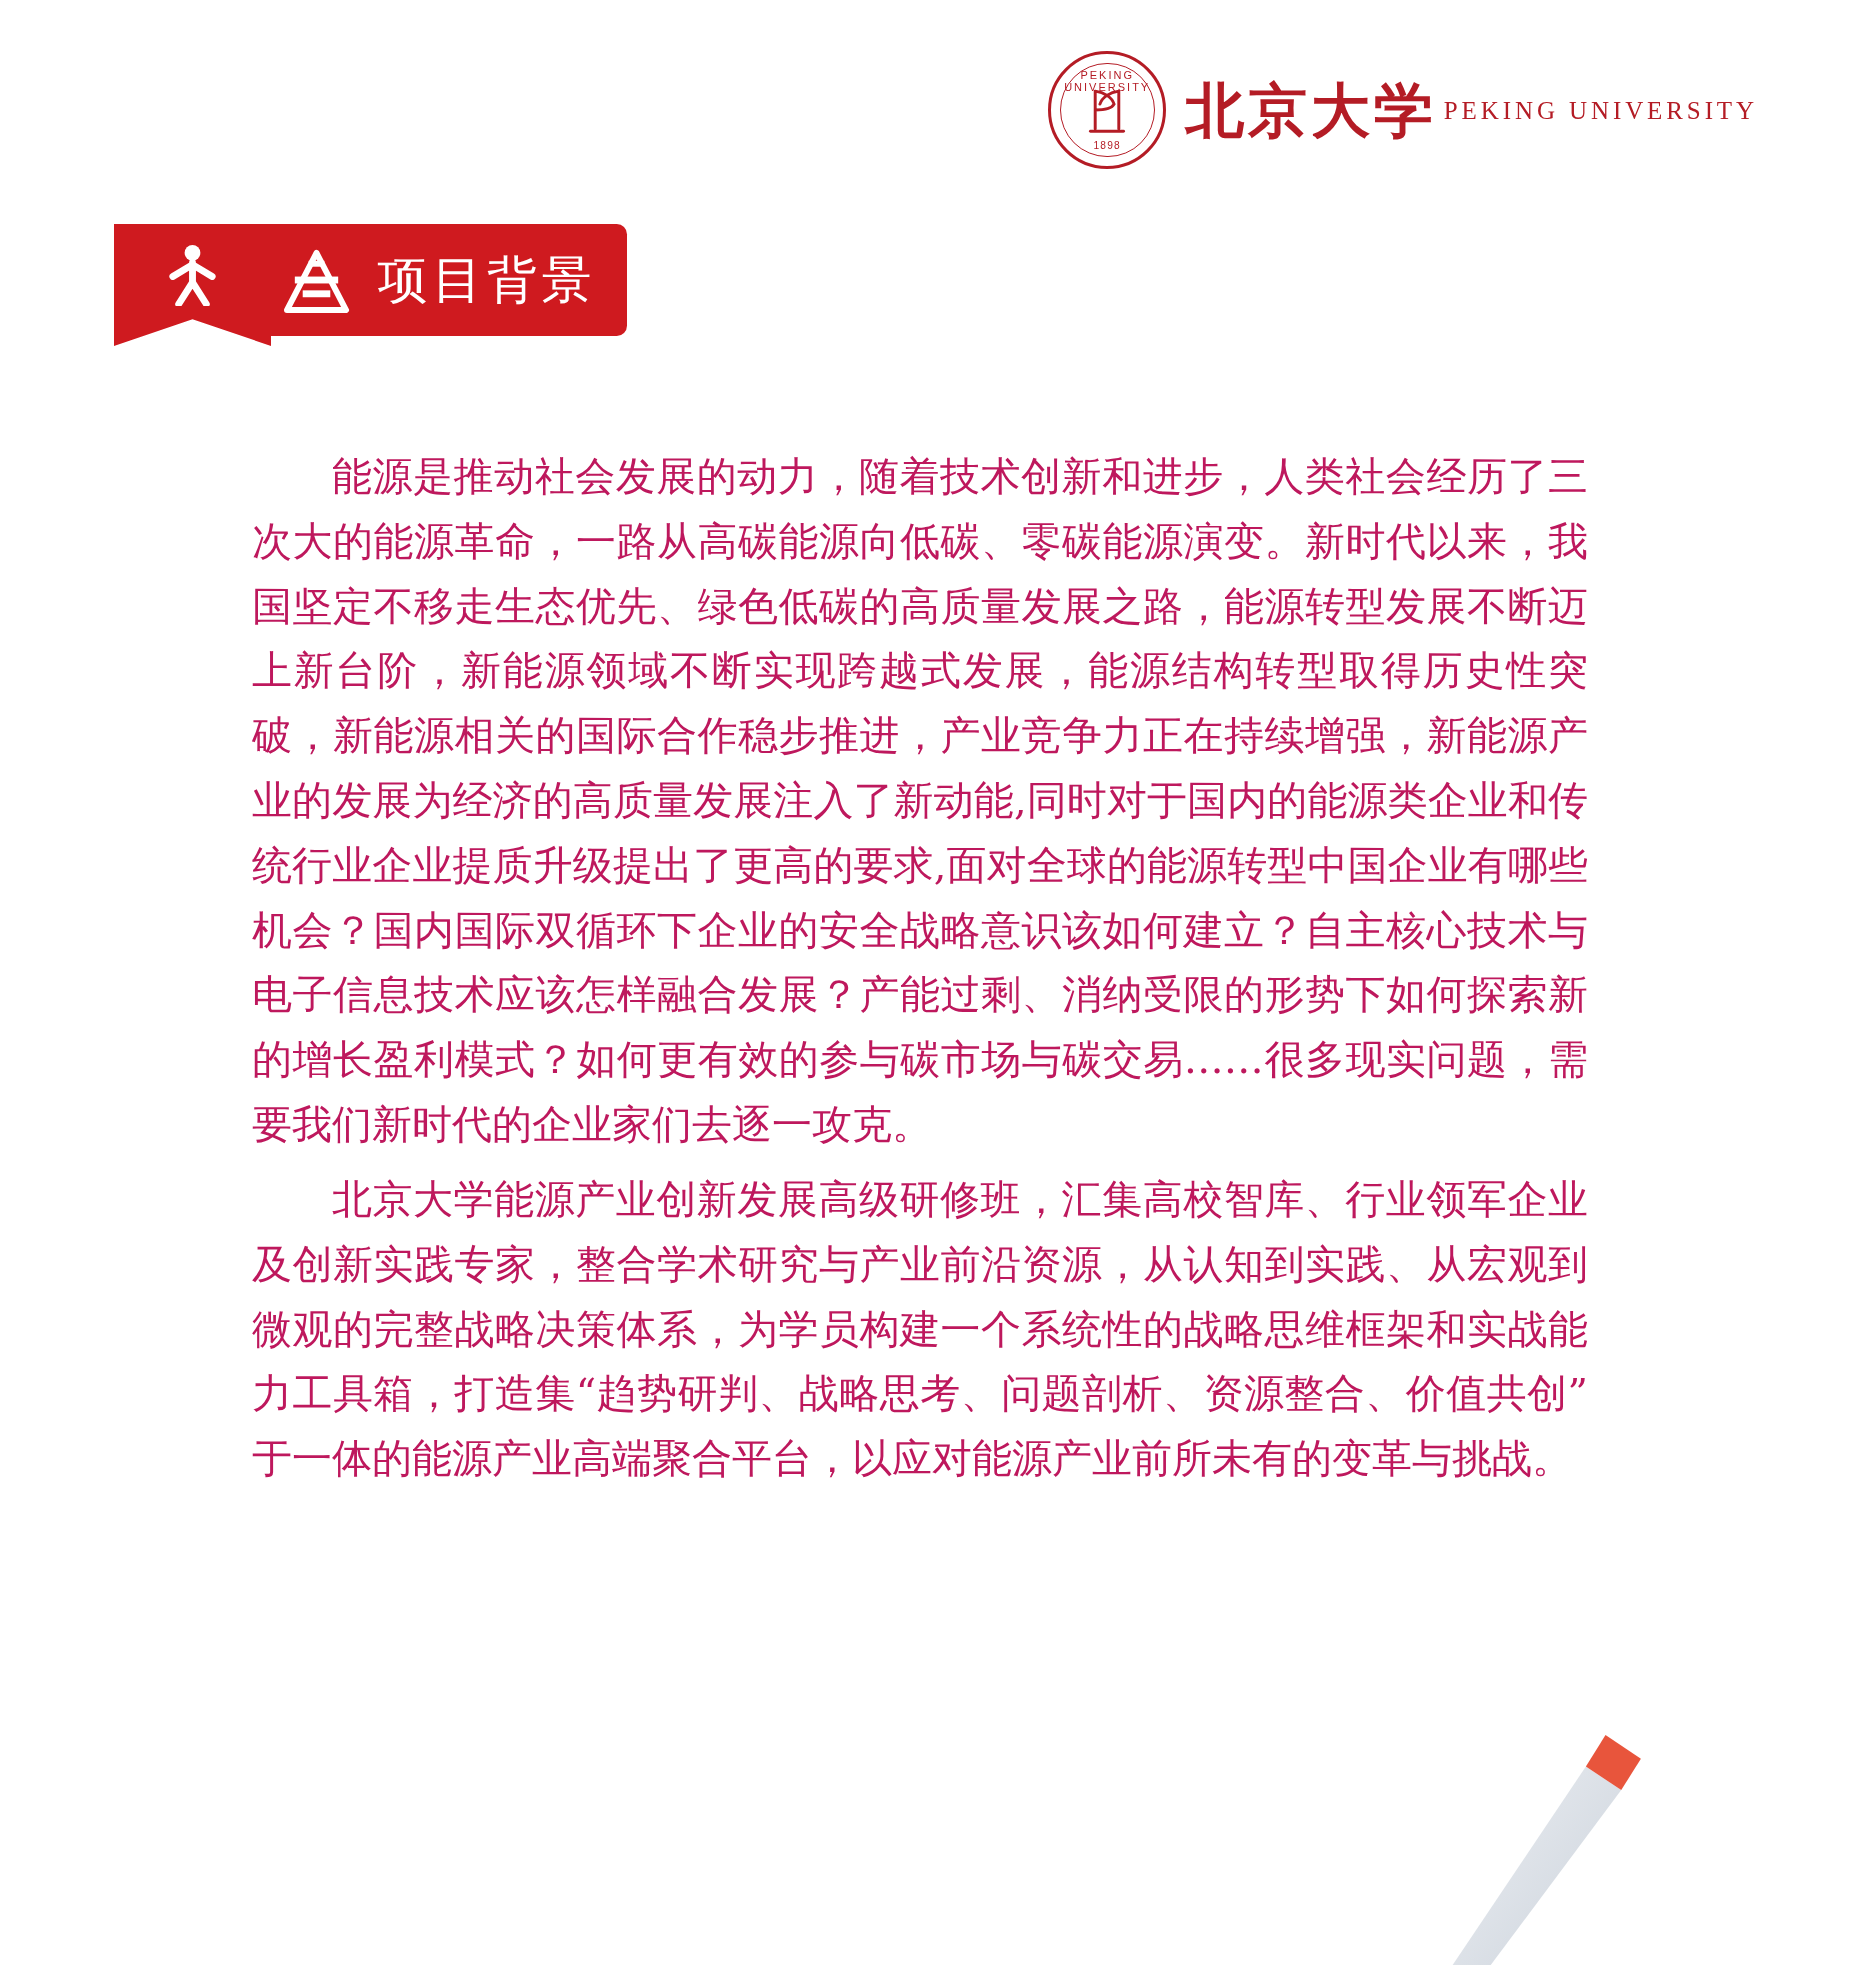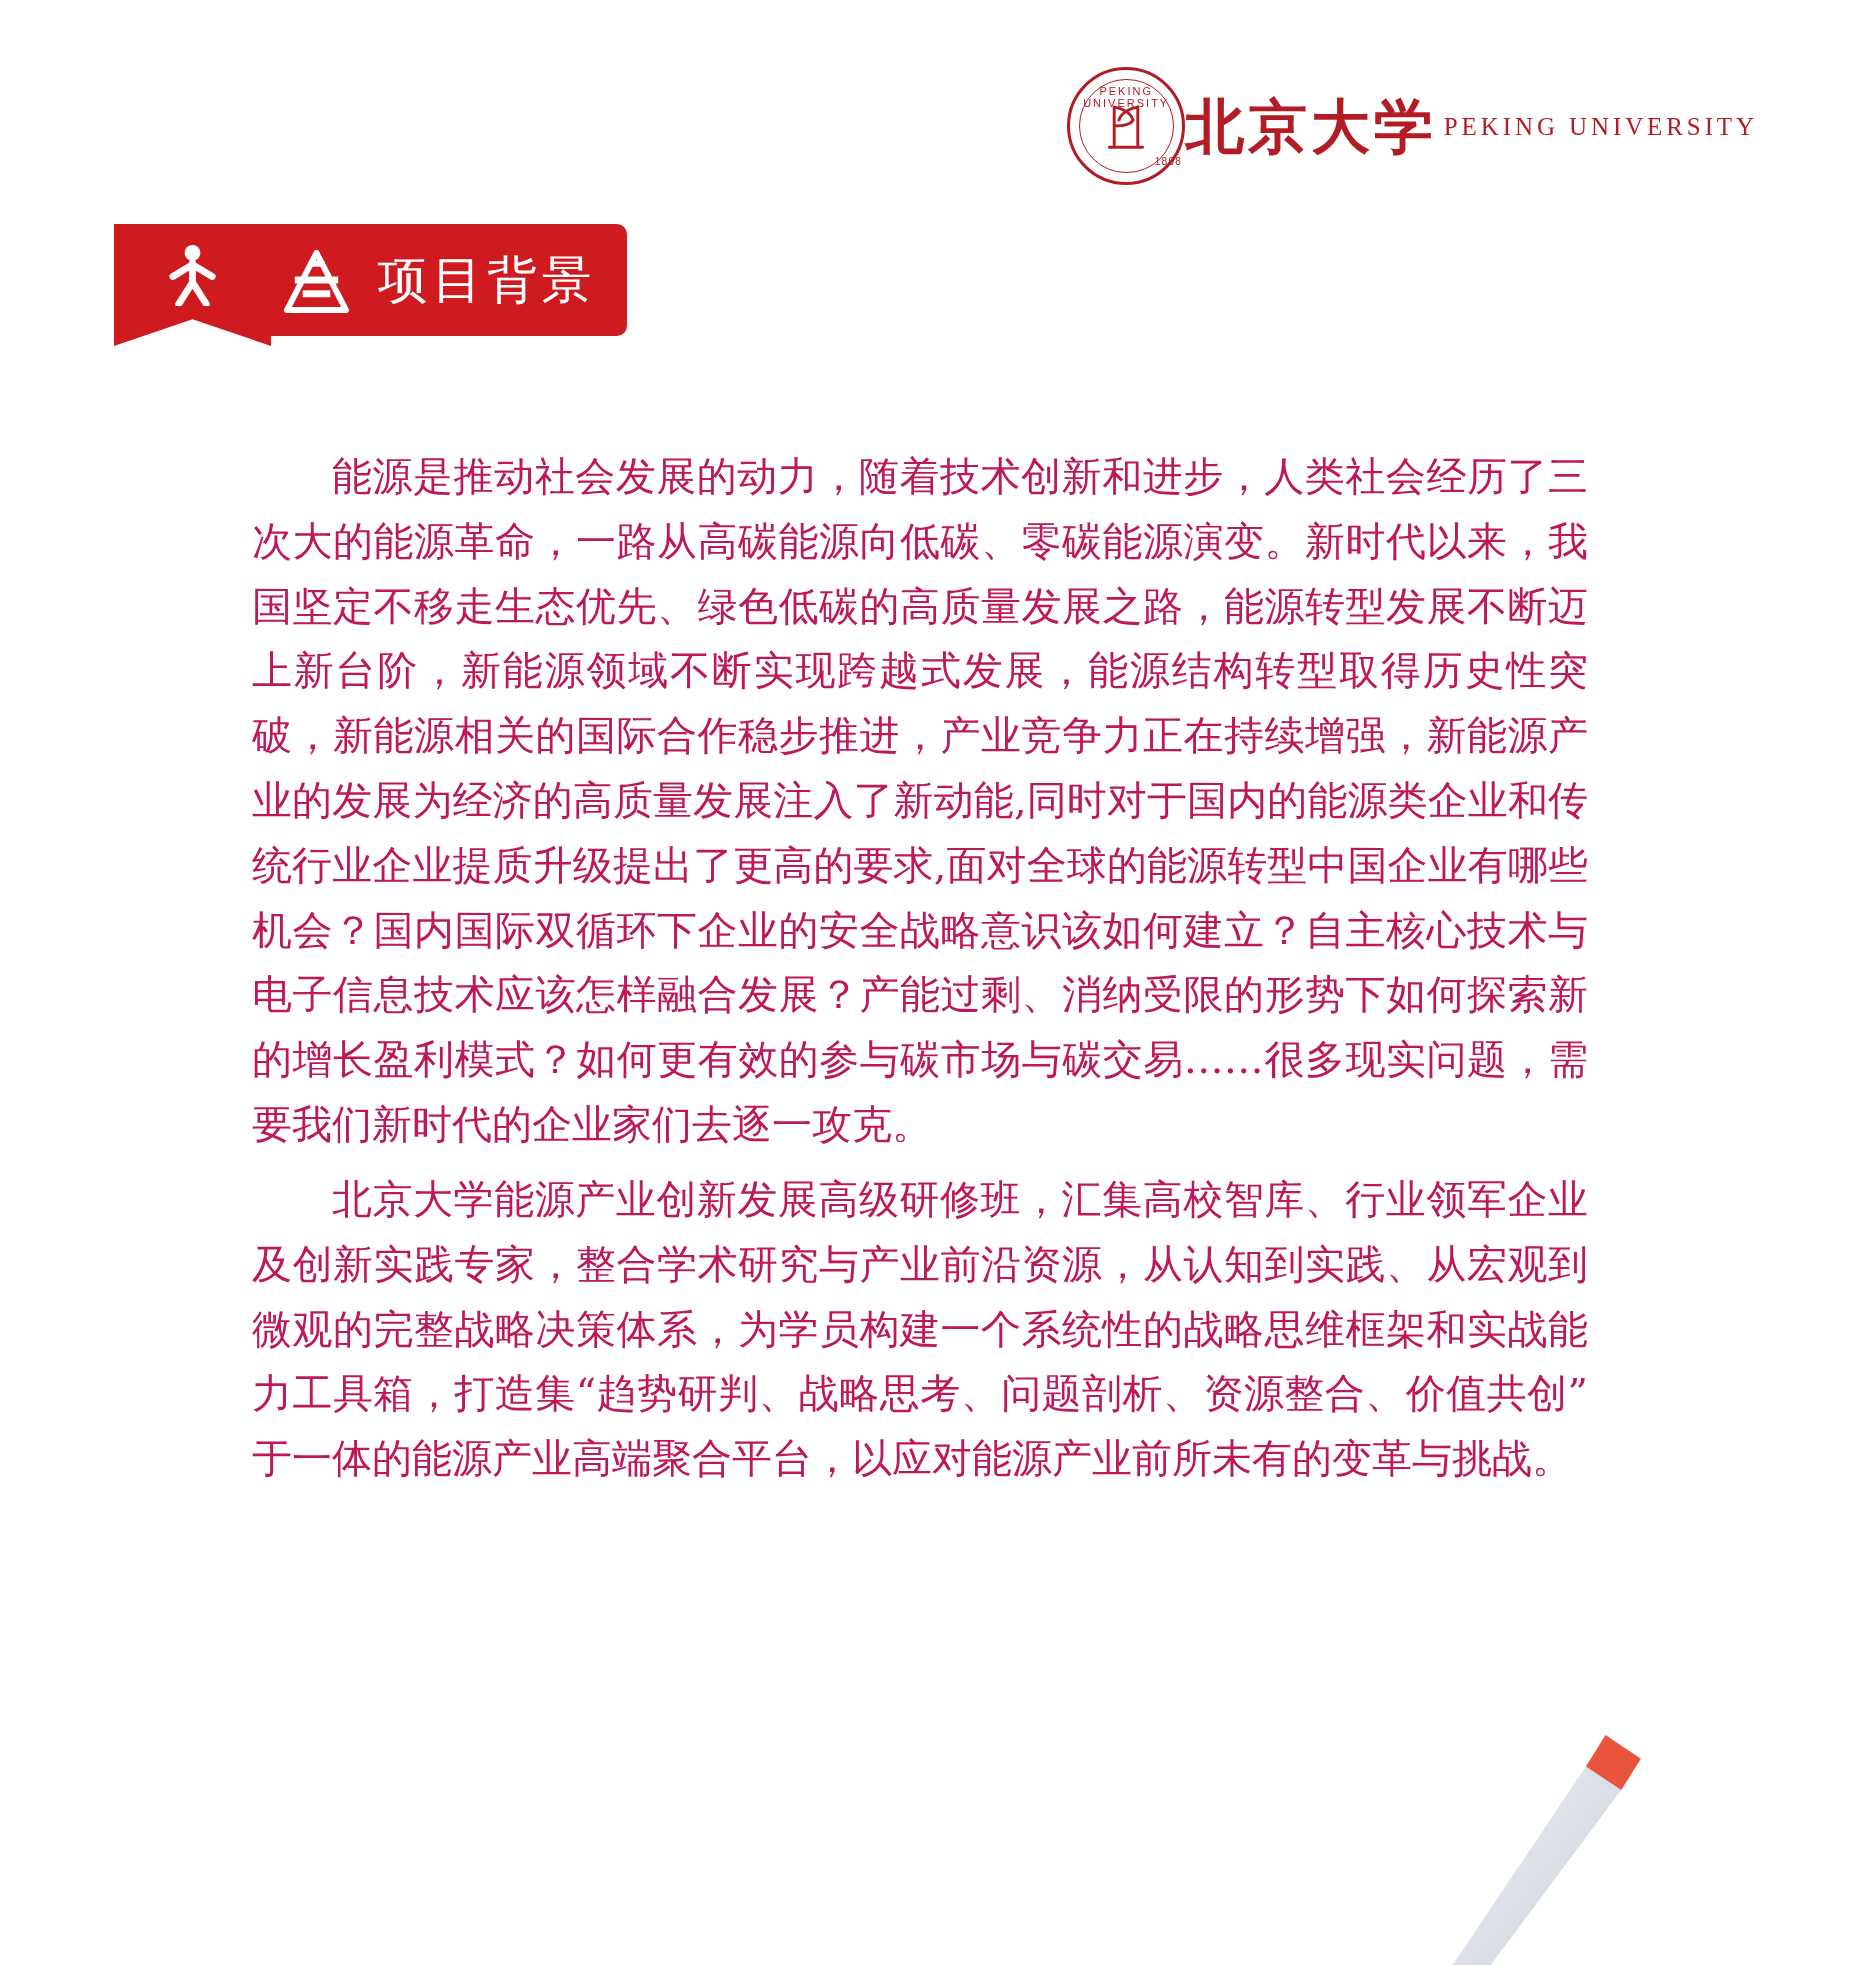--- a/index.html
+++ b/index.html
@@ -14,24 +14,25 @@
     position: relative;
     width: 1872px;
     height: 2647px;
     background: #ffffff;
     overflow: hidden;
   }
 
   
   .logo-block {
     position: absolute;
-    top: 67px;
+    top: 51px;
     right: 114px;
     display: flex;
     align-items: center;
+    gap: 19px;
   }
   .logo-seal {
     width: 118px;
     height: 118px;
     border: 3.5px solid #b41c25;
     border-radius: 50%;
     position: relative;
     box-sizing: border-box;
   }
   .logo-seal .inner-ring {
@@ -47,21 +48,21 @@
     text-align: center;
     font-size: 11px;
     color: #b41c25;
     letter-spacing: 2px;
     font-family: "Liberation Sans", sans-serif;
   }
   .logo-seal .seal-text-bottom {
     position: absolute;
     bottom: 15px;
     left: 0; right: 0;
-    text-align: right;
+    text-align: center;
     font-size: 10.2px;
     color: #b41c25;
     letter-spacing: 1.2px;
     font-family: "Liberation Sans", sans-serif;
   }
   .logo-seal .seal-mark {
     position: absolute;
     left: 50%;
     top: 50%;
     transform: translate(-50%, -50%);

